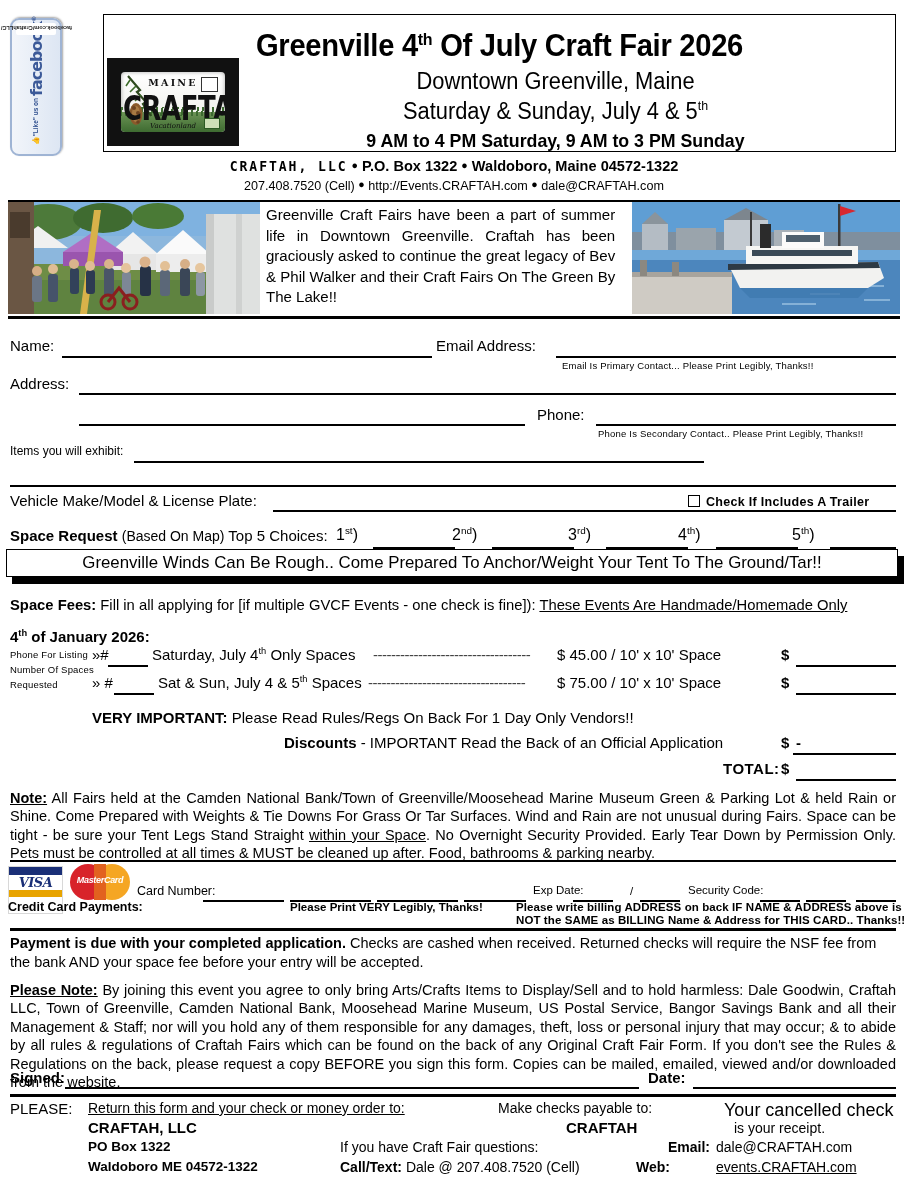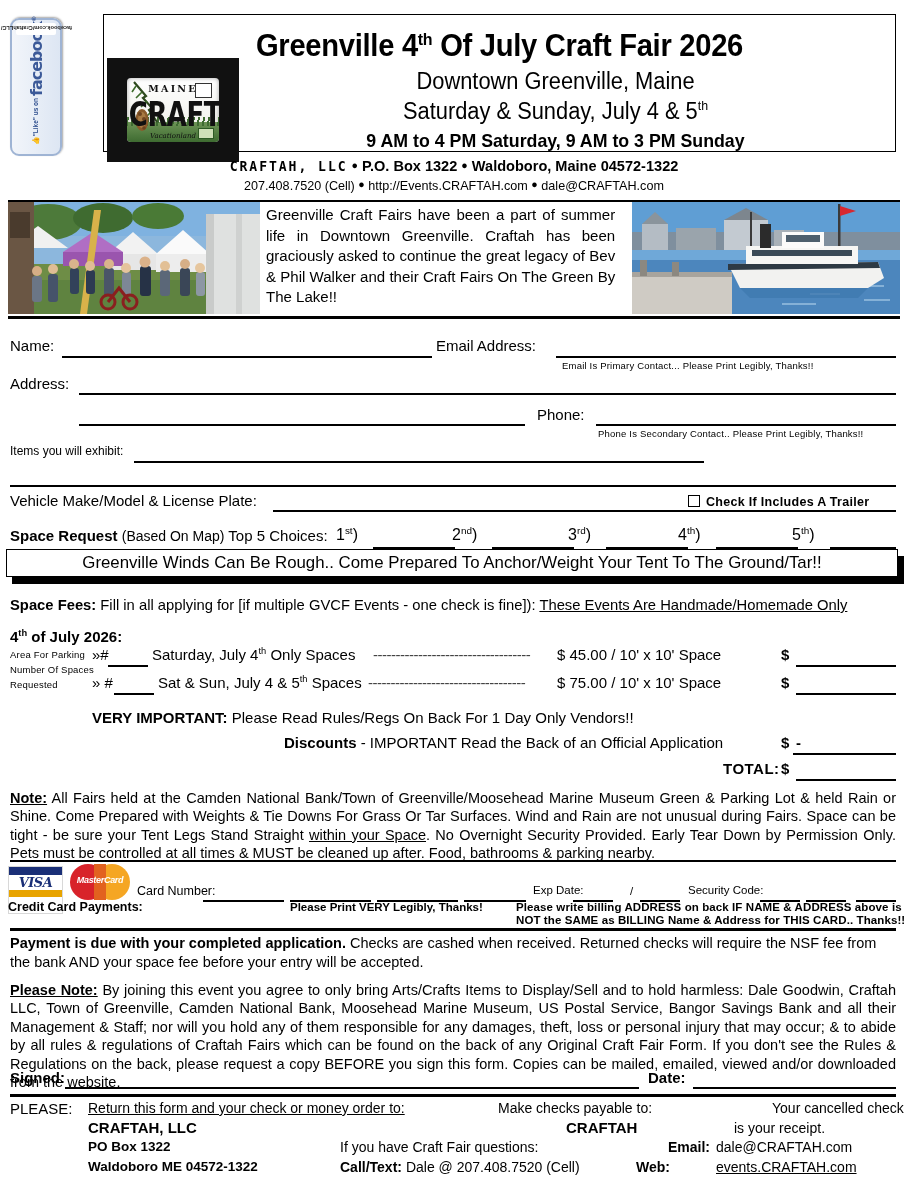--- a/index.html
+++ b/index.html
@@ -70,22 +70,22 @@
     background:#fff;border-radius:2px;
   }
   #fb-url span{
     position:absolute;left:-26px;top:20px;width:66px;
     transform:rotate(-90deg);
     font-size:5.6px;font-weight:bold;color:#222;text-align:center;white-space:nowrap;
   }
 
   
   #plate{
-    left:107px;top:58px;width:132px;height:104px;
-    background:#111;padding:20px;box-sizing:border-box;
+    left:107px;top:58px;width:132px;height:88px;
+    background:#111;padding:14px;box-sizing:border-box;
   }
   #plate-face{
     position:relative;width:100%;height:100%;
     background:linear-gradient(#ffffff 0%,#f4f4f0 60%,#eceee8 100%);
     border-radius:4px;overflow:hidden;
     box-shadow:inset 0 0 4px rgba(0,0,0,.35);
   }
   #plate-grass{
     position:absolute;left:0;right:0;bottom:0;height:20px;
     background:linear-gradient(#6d9456,#3e6b31);
@@ -407,23 +407,23 @@
   <div class="abs" id="warn-box">
     <div id="warn-text">Greenville Winds Can Be Rough.. Come Prepared To Anchor/Weight Your Tent To The Ground/Tar!!</div>
   </div>
 
   <div class="abs" style="left:10px;top:596px;font-size:15px;white-space:nowrap;transform:scaleX(.985);transform-origin:left top;">
     <span class="b">Space Fees:</span>
     <span>Fill in all applying for [if multiple GVCF Events -  one check is fine]):</span>
     <span class="u">These Events Are Handmade/Homemade Only</span>
   </div>
 
-  <div class="abs b" style="left:10px;top:628px;font-size:15px;"><span>4</span><sup>th</sup><span> of July 2026:</span></div>
-
-  <div class="abs" style="left:10px;top:649px;font-size:9.5px;letter-spacing:.2px;">Area For Parking</div>
+  <div class="abs b" style="left:10px;top:628px;font-size:15px;"><span>4</span><sup>th</sup><span> of January 2026:</span></div>
+
+  <div class="abs" style="left:10px;top:649px;font-size:9.5px;letter-spacing:.2px;">Phone For Listing</div>
   <div class="abs" style="left:10px;top:664px;font-size:9.5px;letter-spacing:.2px;">Number  Of  Spaces</div>
   <div class="abs" style="left:10px;top:679px;font-size:9.5px;letter-spacing:.2px;">Requested</div>
 
   <div class="abs" style="left:92px;top:646px;font-size:15px;"><span>»</span><span>#</span></div>
   <div class="abs rule" style="left:108px;top:665px;width:40px;height:1.5px;"></div>
   <div class="abs" style="left:152px;top:646px;font-size:15px;"><span>Saturday, July 4</span><sup>th</sup><span>  Only  Spaces</span></div>
   <div class="abs" style="left:373px;top:646px;font-size:15px;letter-spacing:-.5px;color:#444;">-----------------------------------</div>
   <div class="abs" style="left:557px;top:646px;font-size:15px;">$ 45.00 / 10' x 10' Space</div>
   <div class="abs b" style="left:781px;top:646px;font-size:15px;">$</div>
   <div class="abs rule2" style="left:796px;top:665px;width:100px;"></div>
@@ -520,21 +520,21 @@
 
   <div class="abs" style="left:498px;top:1100px;font-size:14px;">Make checks payable to:</div>
   <div class="abs b" style="left:566px;top:1119px;font-size:15px;">CRAFTAH</div>
 
   <div class="abs" style="left:340px;top:1139px;font-size:14px;">If you have Craft Fair questions:</div>
   <div class="abs" style="left:340px;top:1159px;font-size:14px;">
     <span class="b">Call/Text:</span>
     <span>Dale @  207.408.7520 (Cell)</span>
   </div>
 
-  <div class="abs" style="left:724px;top:1100px;font-size:14px;margin-left:48px;">Your cancelled check</div>
+  <div class="abs" style="left:724px;top:1100px;font-size:18px;">Your cancelled check</div>
   <div class="abs" style="left:734px;top:1120px;font-size:14px;">is your receipt.</div>
 
   <div class="abs b" style="left:636px;top:1139px;font-size:14px;padding-left:32px;">Email:</div>
   <div class="abs" style="left:716px;top:1139px;font-size:14px;">dale@CRAFTAH.com</div>
   <div class="abs b" style="left:636px;top:1159px;font-size:14px;">Web:</div>
   <div class="abs u" style="left:716px;top:1159px;font-size:14px;">events.CRAFTAH.com</div>
 
 </div>
 
 </body></html>

